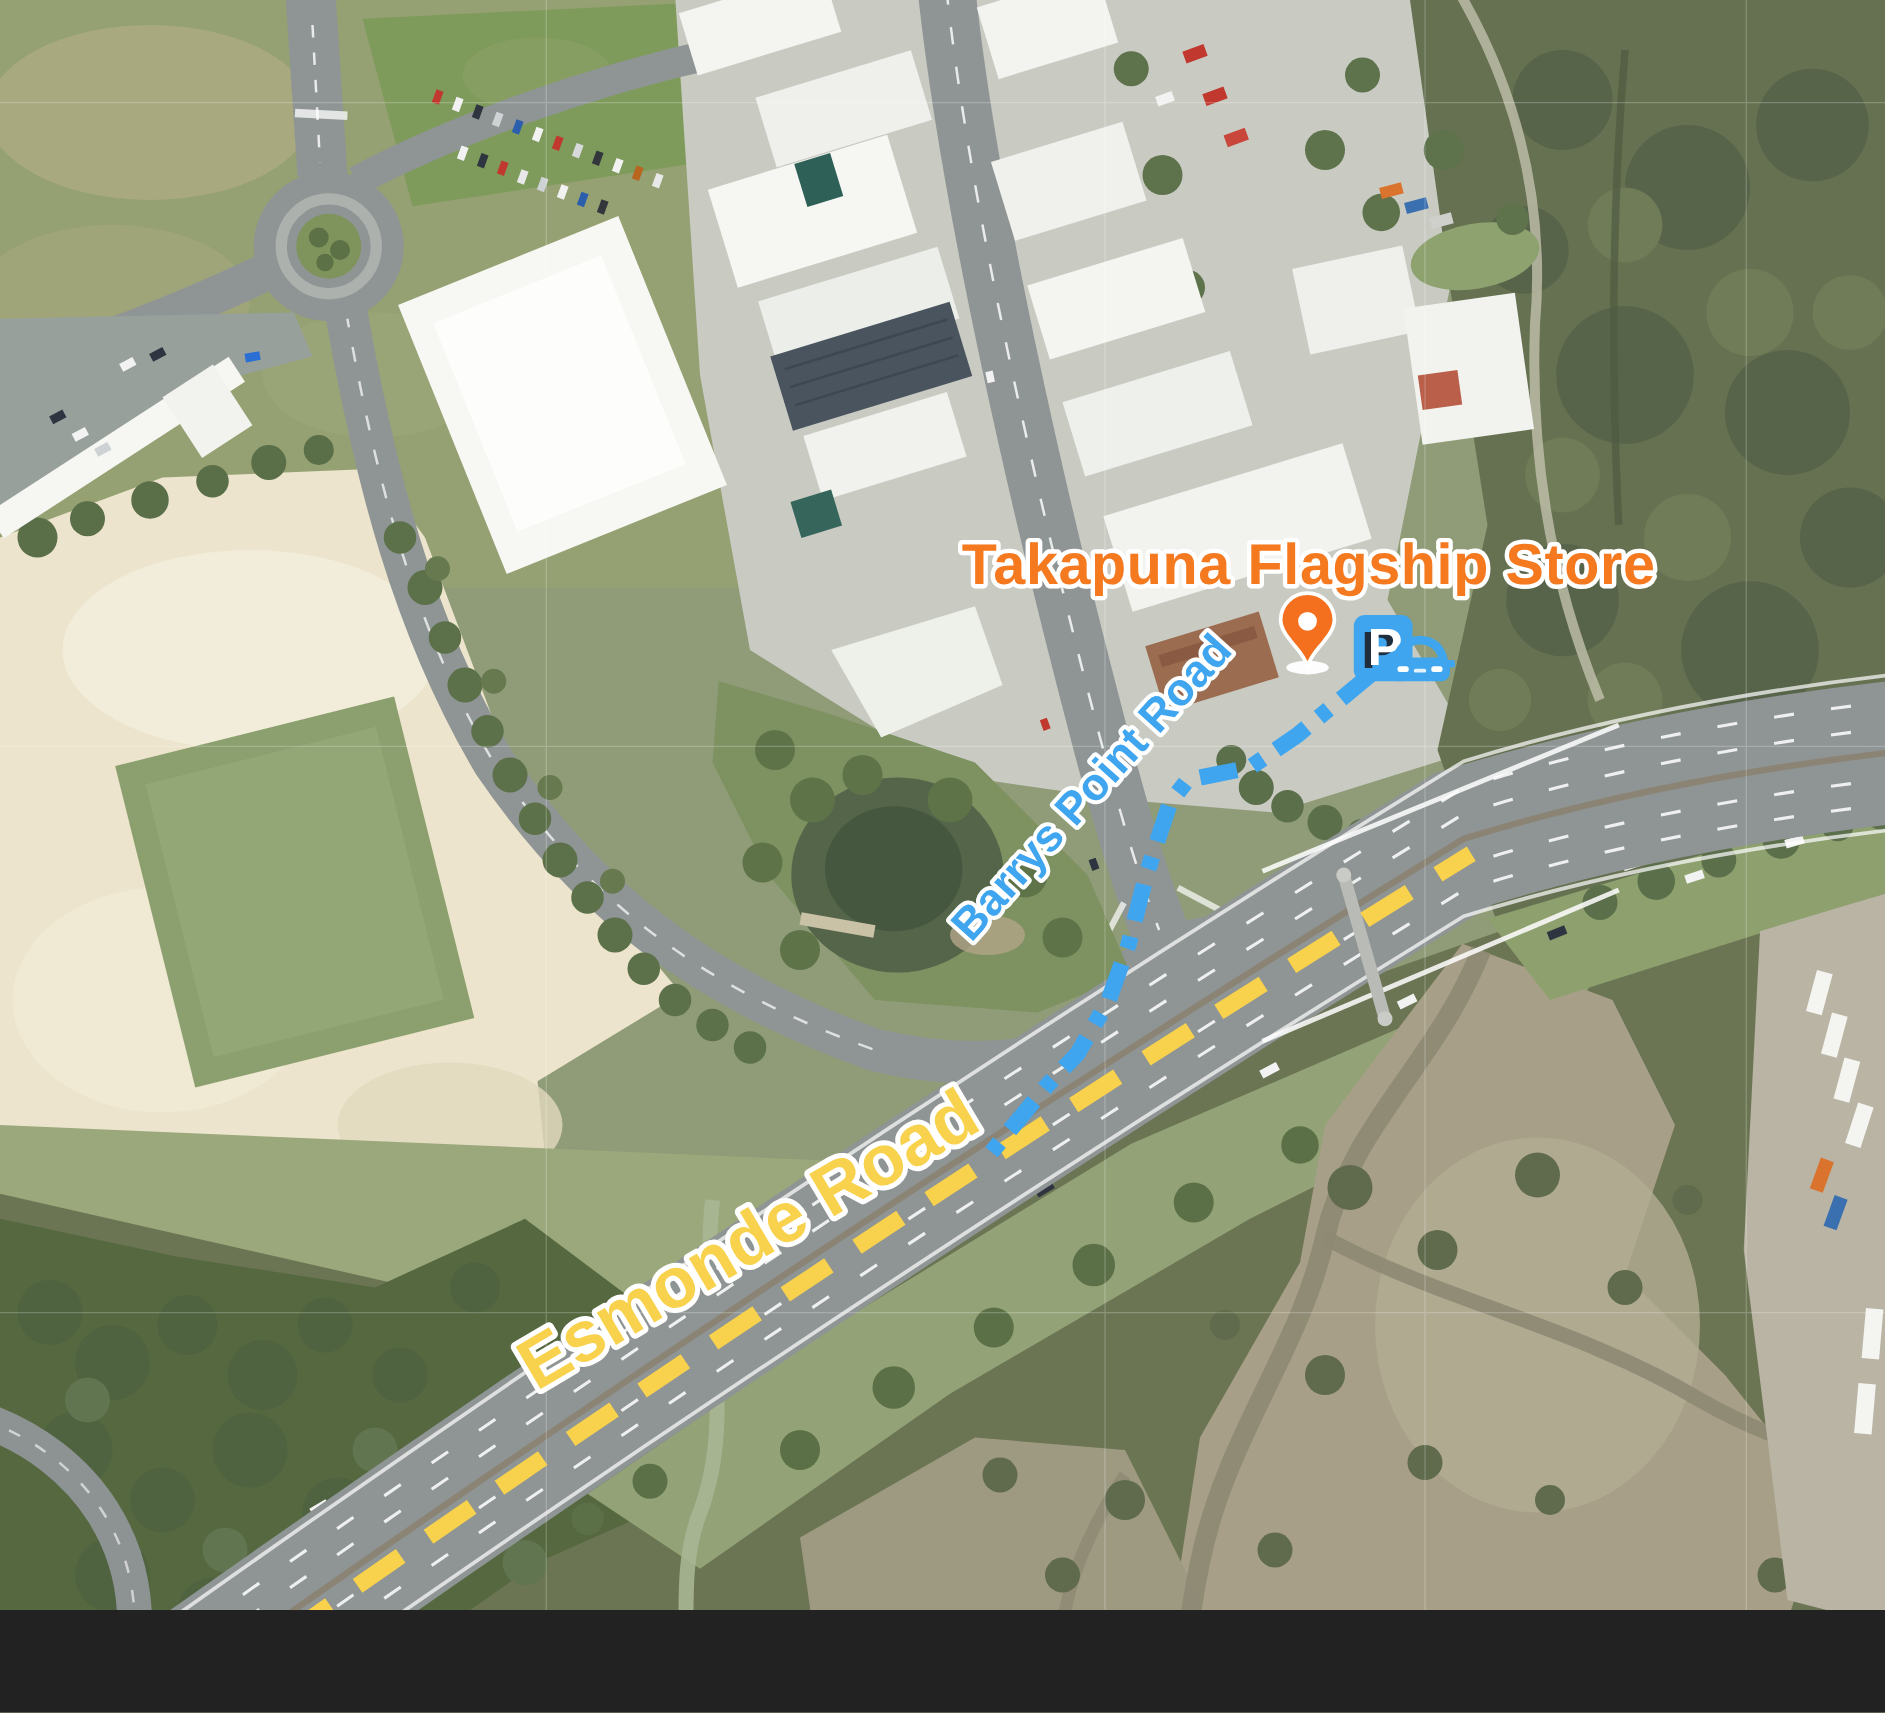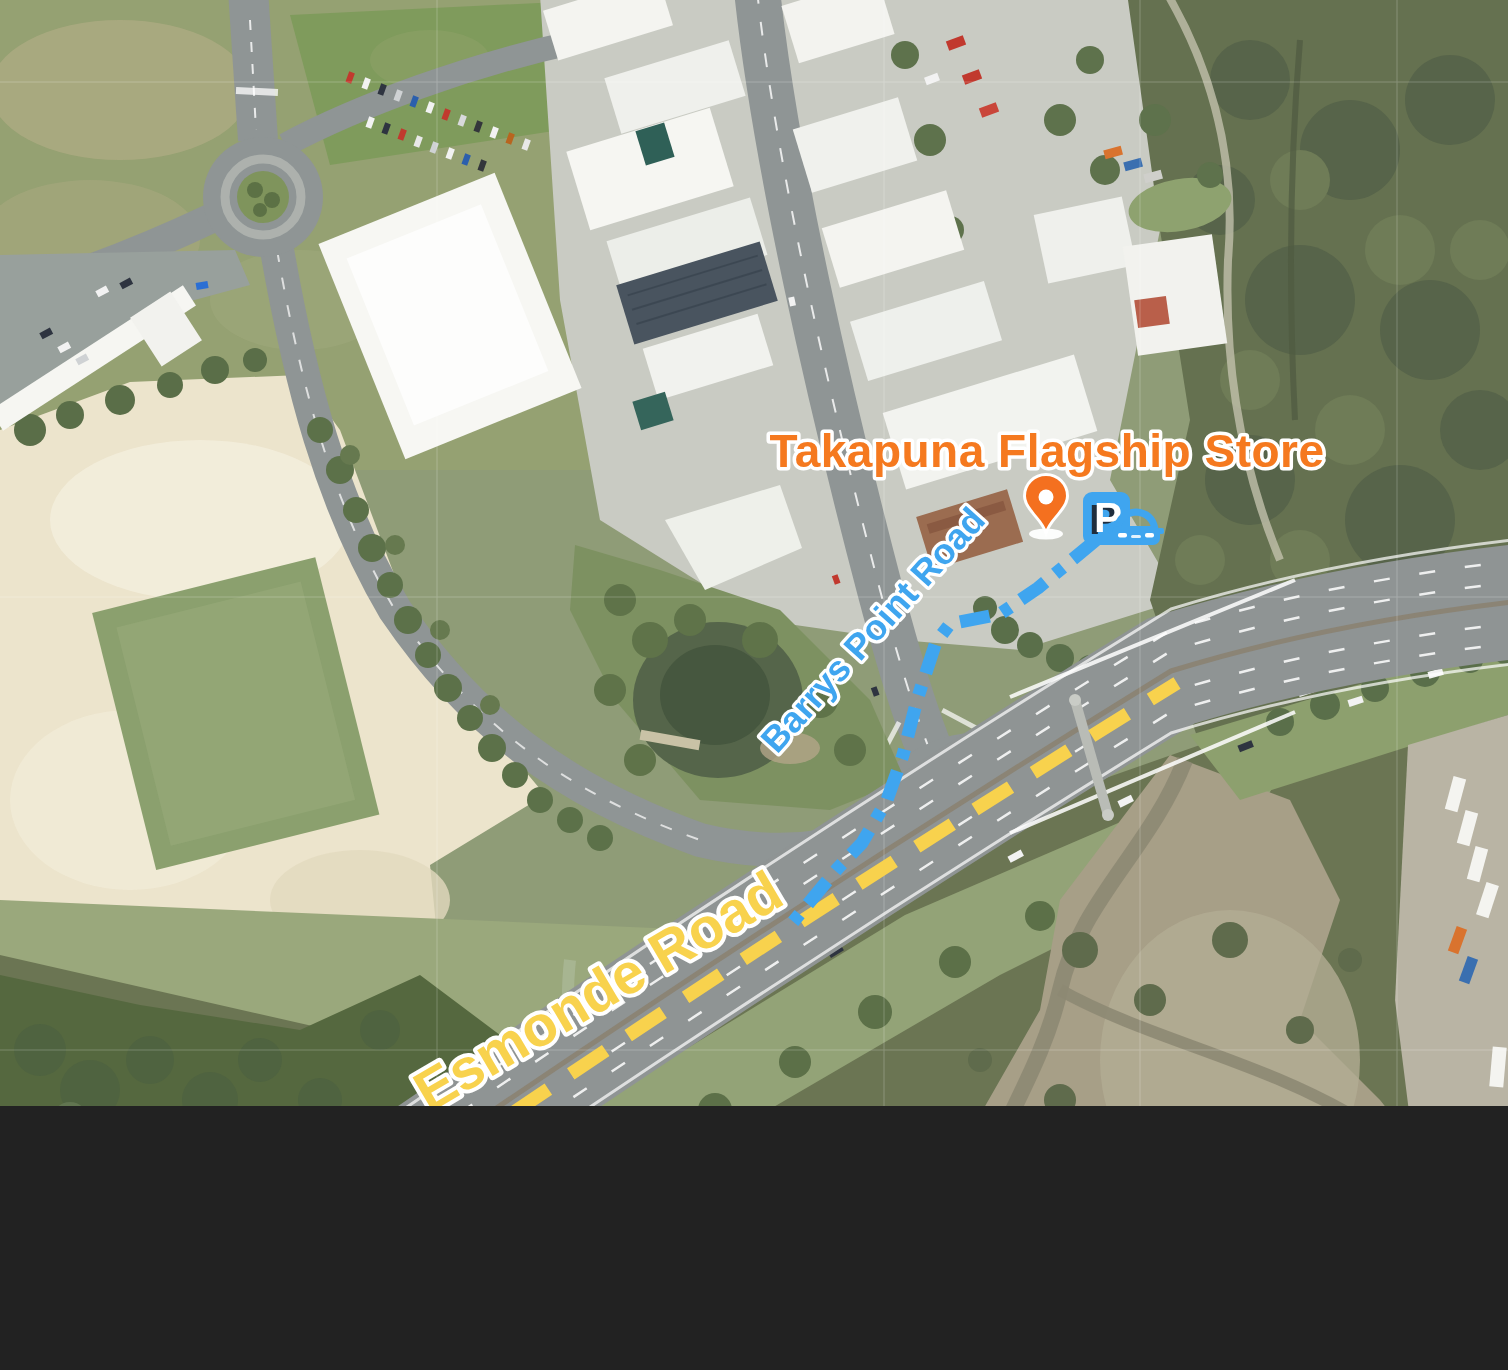--- a/index.html
+++ b/index.html
@@ -1,16 +1,16 @@
 <!DOCTYPE html>
 <html><head>
 <meta charset="utf-8">
 <style>
   html,body{margin:0;padding:0;background:#222;}
-  .stage{position:relative;width:1508px;height:1106px;overflow:hidden;
+  .stage{position:relative;width:1508px;height:1288px;overflow:hidden;
          font-family:"Liberation Sans","DejaVu Sans",sans-serif;}
   .stage svg{display:block;width:1508px;height:1370px;}
   text{font-family:"Liberation Sans","DejaVu Sans",sans-serif;}
   .map-label{font-weight:700;paint-order:stroke fill;stroke:#ffffff;stroke-linejoin:round;}
 </style>
 </head>
 <body>
 
 <div class="stage">
 <svg viewBox="0 0 1508 1370">

